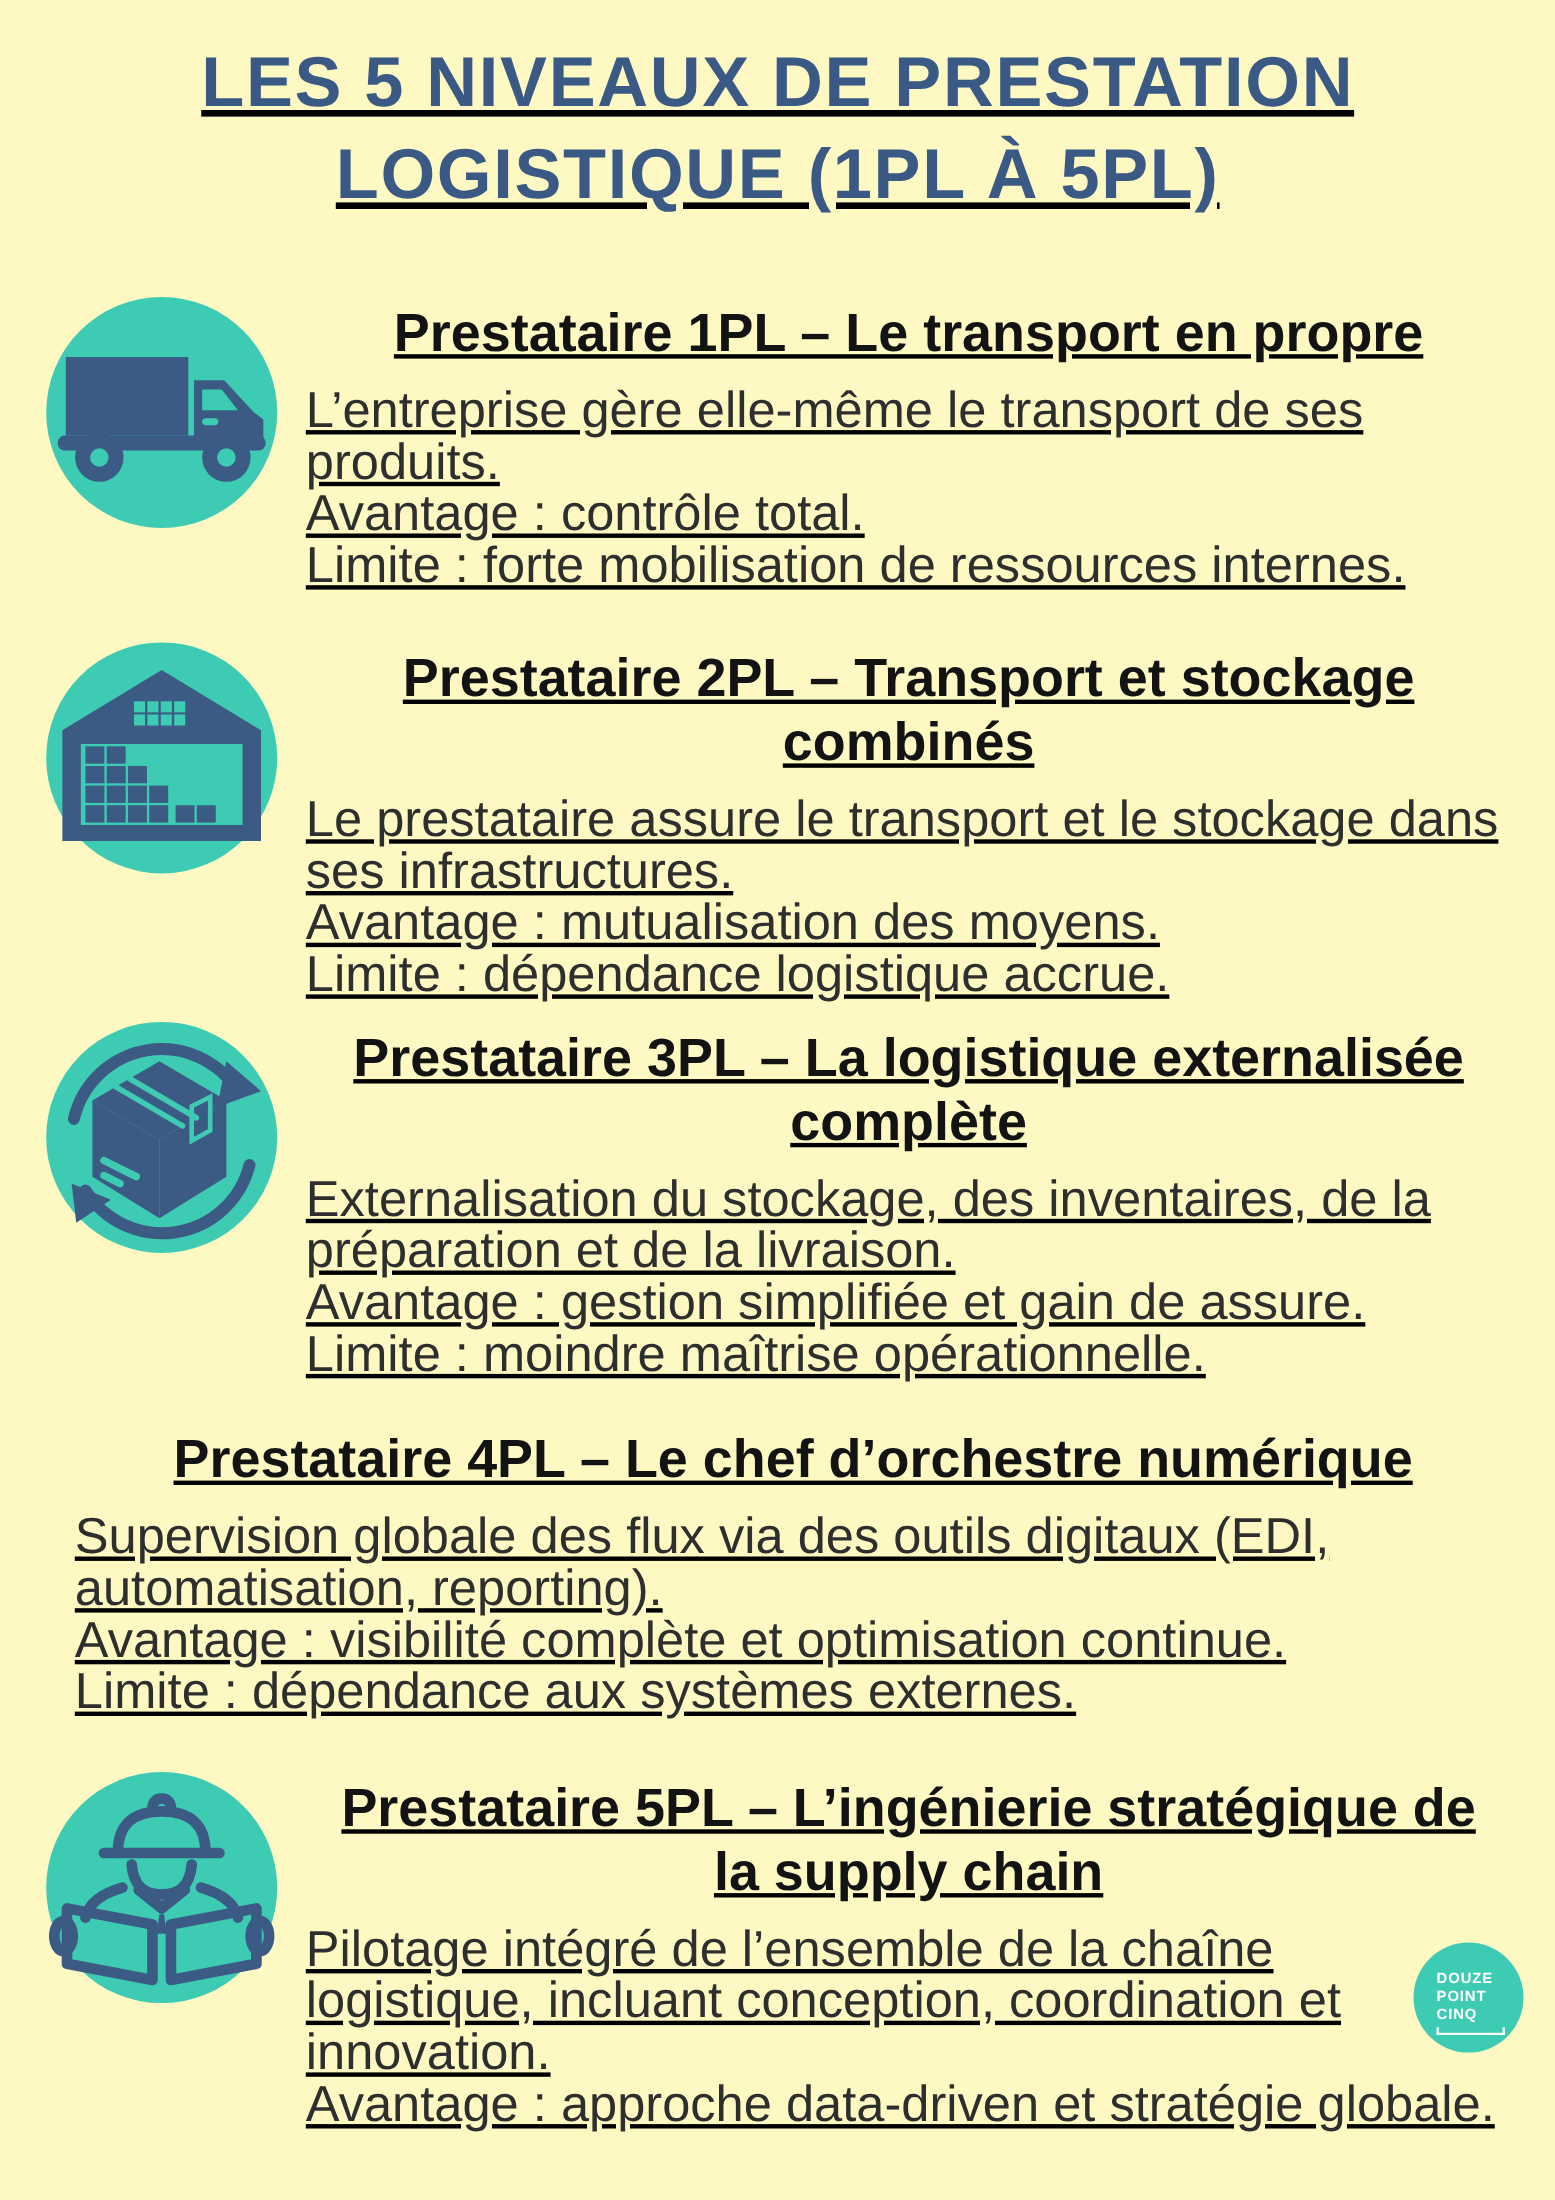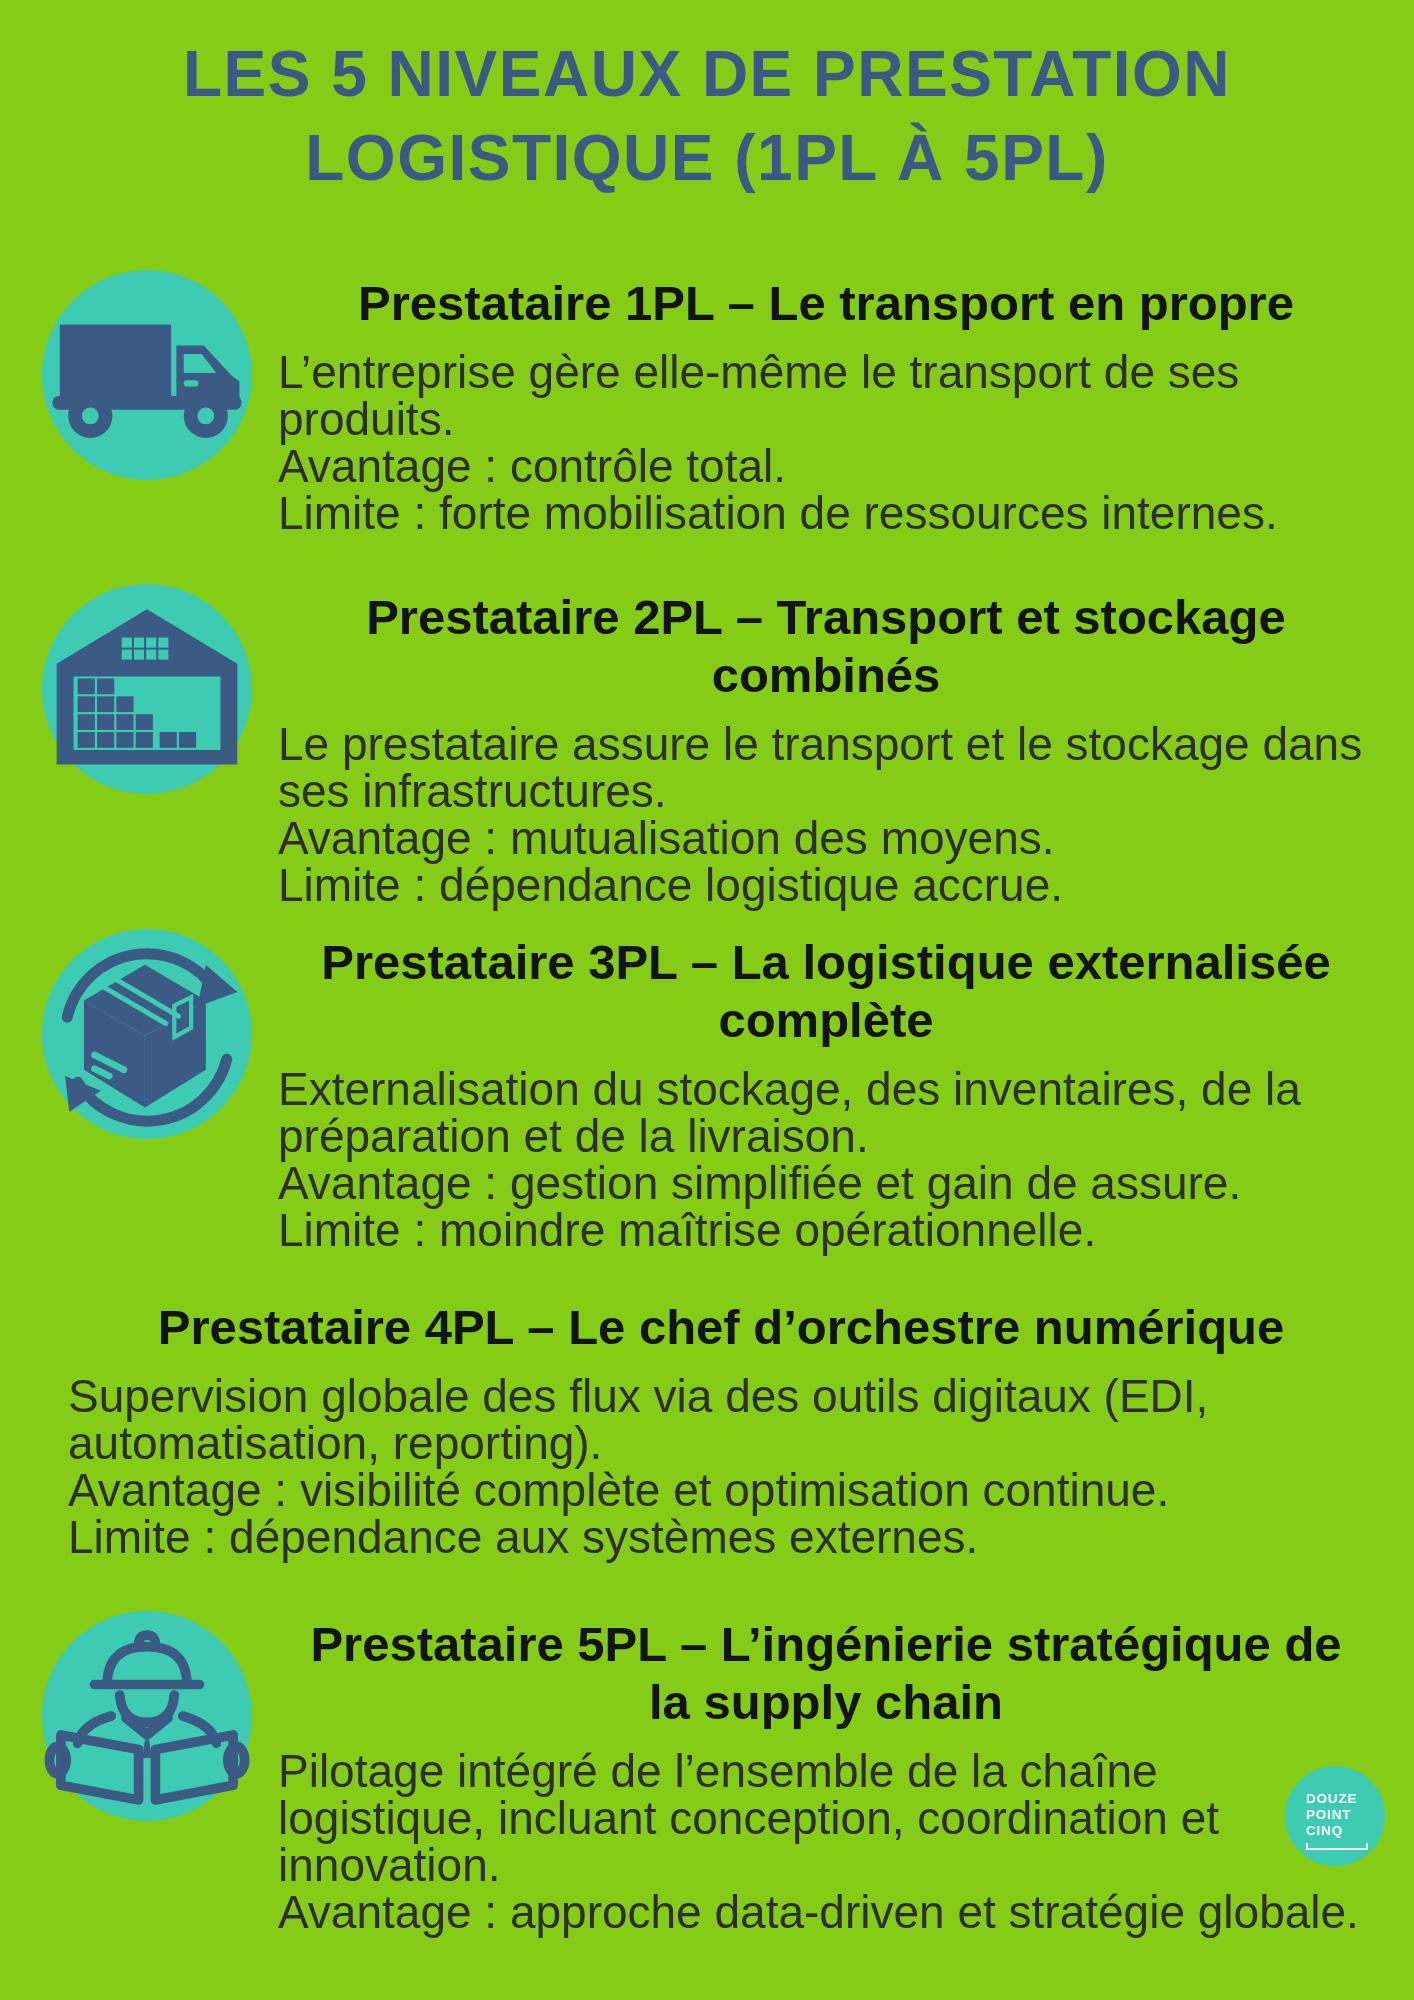--- a/index.html
+++ b/index.html
@@ -1,22 +1,23 @@
 <!DOCTYPE html>
 <html><head>
 <meta charset="utf-8">
 <style>
   html,body{margin:0;padding:0;background:#d8e4e4;}
   .page{
     position:relative;
     width:1414px;height:2000px;
-    background:#84cc16;
+    background:#fef9c3;
     font-family:"Liberation Sans",sans-serif;
     overflow:hidden;
     margin:0 auto;
+    text-decoration:underline;
   }
   .title{
     margin:32px 40px 0;
     text-align:center;
     color:#3a5a85;
     font-size:64px;
     font-weight:700;
     line-height:84px;
     letter-spacing:1.5px;
   }

